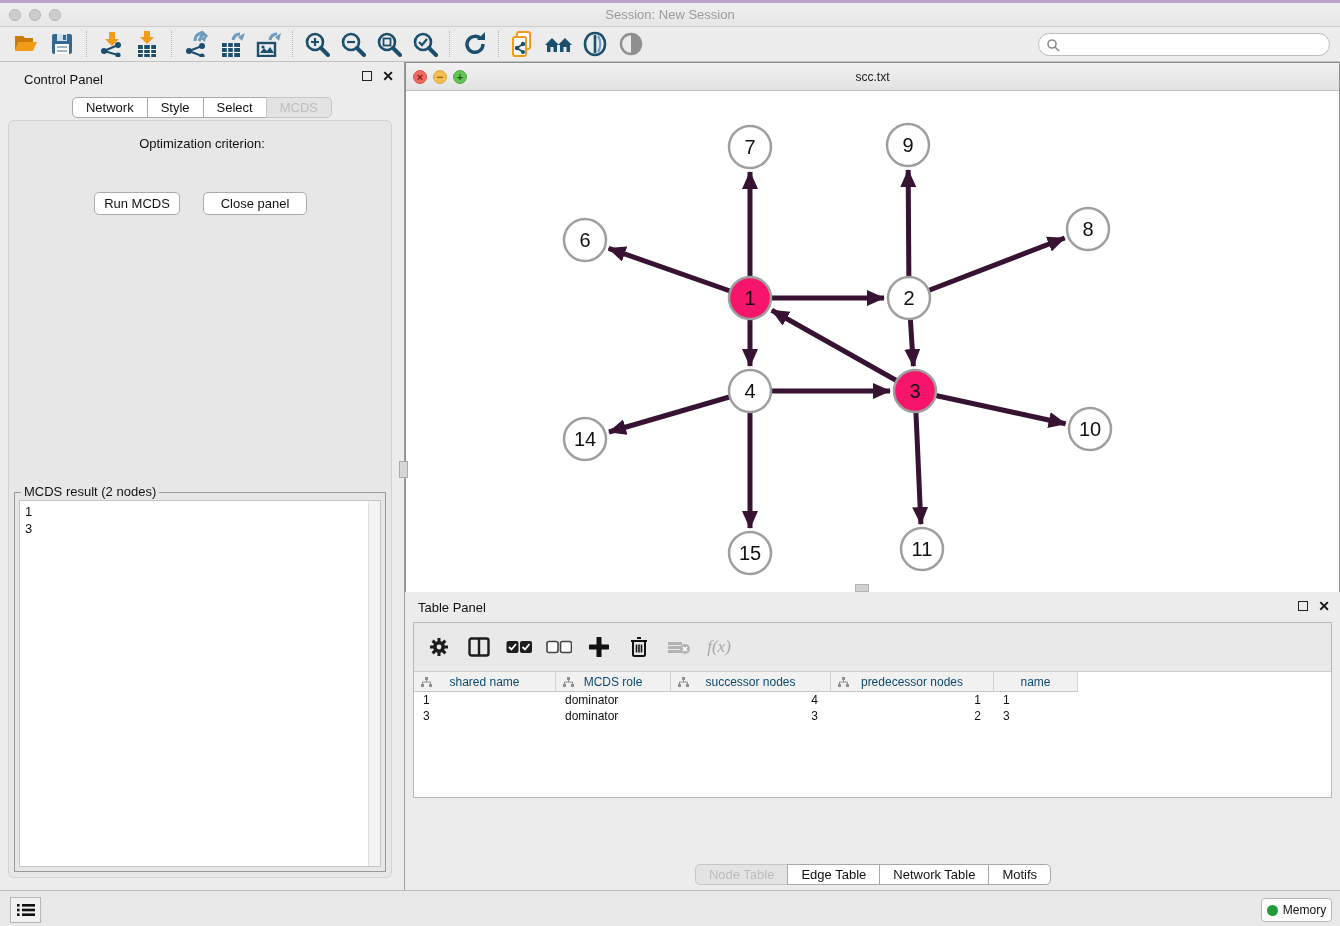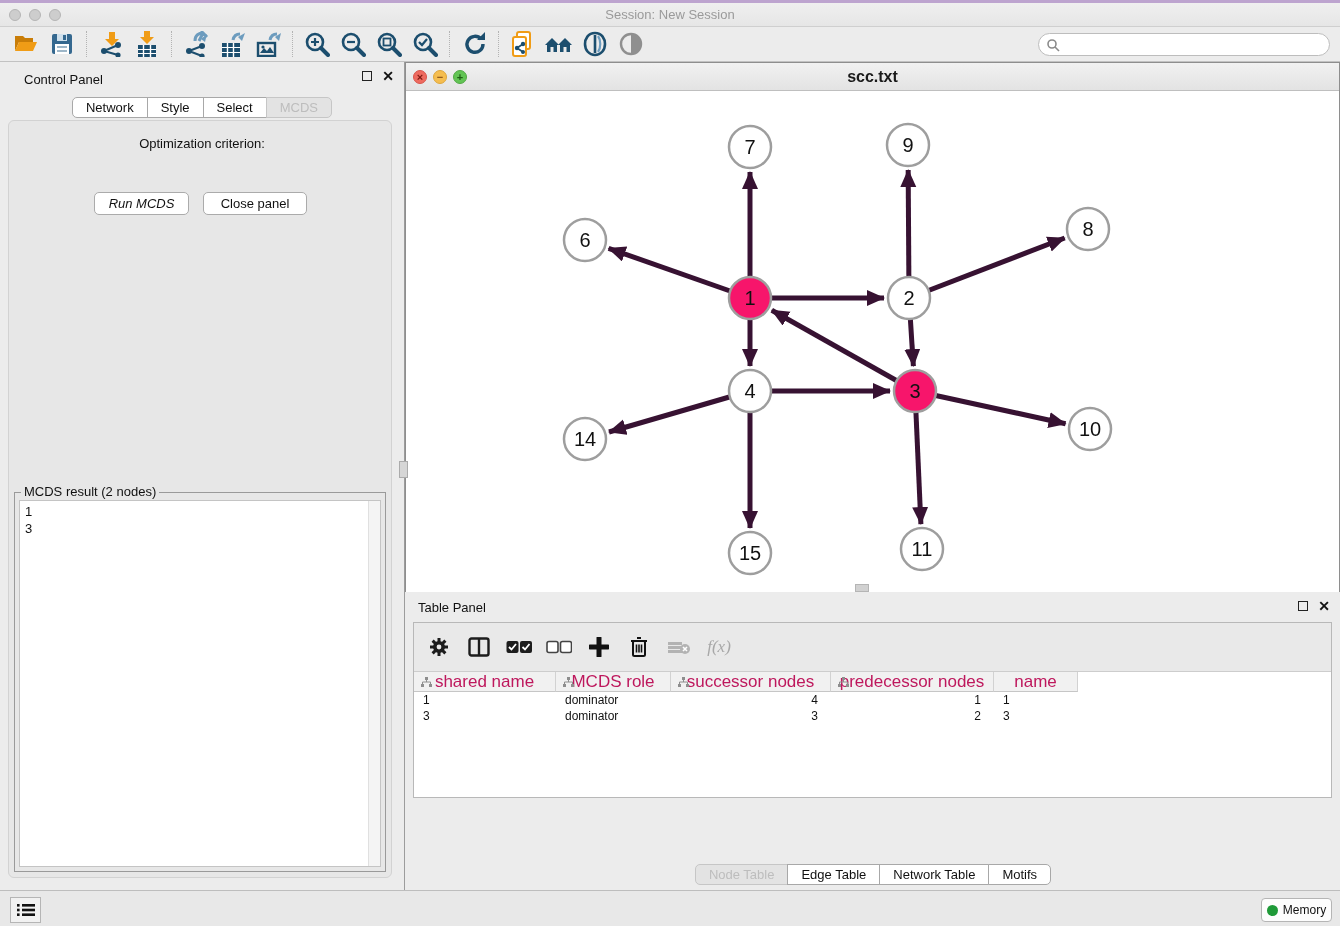--- a/index.html
+++ b/index.html
@@ -47,21 +47,21 @@
   .opt-label { position:absolute; left:0; top:74px; width:100%; text-align:center; font-size:13px; color:#111; }
   .dropdown { position:absolute; left:45px; top:97px; width:310px; height:23px; background:#fff;
               border:1px solid #b0b0b0; border-radius:5px; display:flex; align-items:center;
               font-size:13px; padding-left:9px; color:#111; }
   .dd-arrows { position:absolute; right:7px; top:3px; display:flex; flex-direction:column; gap:2px; align-items:center; }
   .dd-arrows span { width:0; height:0; border-left:4px solid transparent; border-right:4px solid transparent; }
   .dd-up { border-bottom:5px solid #555; }
   .dd-down { border-top:5px solid #555; }
   .cp-btn { position:absolute; top:130px; height:23px; background:#fff; border:1px solid #ababab;
             border-radius:5px; font-size:13px; color:#111; display:flex; align-items:center; justify-content:center; }
-  .run-btn { left:94px; width:95px;font-style:italic; }
+  .run-btn { left:94px; width:86px; }
   .closep-btn { left:203px; width:104px; }
 
   .result-box { position:absolute; left:14px; top:430px; width:372px; height:380px;
                 border:1px solid #9a9a9a; background:#e7e7e7; }
   .result-legend { position:absolute; left:6px; top:-9px; background:#e7e7e7; padding:0 3px; font-size:13px; color:#111; }
   .result-text { position:absolute; left:4px; top:7px; right:4px; bottom:4px; background:#fff;
                  border:1px solid #c4c4c4; font-size:13px; line-height:17px; padding:2px 5px;
                  white-space:pre; color:#111; }
   .result-scroll { position:absolute; right:5px; top:8px; bottom:5px; width:12px; background:#f4f4f4; border-left:1px solid #e0e0e0; }
 
@@ -70,42 +70,42 @@
                     border:1px solid #8e8e8e; background:#fff; }
   .nw-titlebar { position:absolute; left:0; top:0; width:100%; height:28px;
                  background:linear-gradient(#f1f1f1,#e3e3e3); border-bottom:1px solid #bfbfbf; }
   .nw-lights { position:absolute; left:7px; top:7px; display:flex; gap:6px; }
   .light { width:14px; height:14px; border-radius:50%; font-size:11px; font-weight:bold;
            display:flex; align-items:center; justify-content:center; }
   .light.red { background:#ee6a5f; border:1px solid #d8554b; color:#7c1810; }
   .light.yellow { background:#f5bd4f; border:1px solid #dda73c; color:#90591b; }
   .light.green { background:#62c454; border:1px solid #51a844; color:#1d5f14; }
   .nw-title { width:100%; height:28px; display:flex; align-items:center; justify-content:center;
-              font-size:16px; color:#1a1a1a;font-weight:bold; }
+              font-size:12px; color:#1a1a1a; }
   .nw-canvas { position:absolute; left:0; top:28px; width:933px; height:501px; background:#fff; }
 
   
   .v-split-handle { position:absolute; left:399px; top:461px; width:9px; height:17px;
                     background:#d6d6d6; border:1px solid #ababab; }
   .h-split-handle { position:absolute; left:855px; top:584px; width:14px; height:8px;
                     background:#d1d1d1; border:1px solid #b5b5b5; }
 
   
   .table-panel { position:absolute; left:406px; top:592px; width:934px; height:298px; background:#ececec; }
   .tp-header { position:absolute; left:0; top:0; width:100%; height:30px; display:flex; align-items:center; }
   .tp-title { font-size:13px; color:#111; padding-left:12px; }
   .tp-box { position:absolute; left:7px; top:30px; width:919px; height:176px;
             background:#fff; border:1px solid #b8b8b8; }
   .tp-toolbar { position:absolute; left:0; top:0; width:100%; height:49px; background:#e9e9e9;
                 border-bottom:1px solid #cdcdcd; display:flex; align-items:center; padding-left:12px; gap:14px; }
   .tp-tool { width:26px; height:26px; display:flex; align-items:center; justify-content:center; }
   .fx-label { font-family:"Liberation Serif",serif; font-style:italic; font-size:17px; color:#a8a8a8; }
   .tbl-headrow { position:absolute; left:0; top:49px; height:20px; display:flex; }
   .th { height:20px; background:#f1f1f1; border-right:1px solid #d2d2d2; border-bottom:1px solid #c6c6c6;
-        display:flex; align-items:center; font-size:17px; color:#be185d; position:relative; }
+        display:flex; align-items:center; font-size:12px; color:#0c4a6e; position:relative; }
   .th .th-label { width:100%; text-align:center; }
   .th .tree-ico { position:absolute; left:7px; top:5px; }
   .tbl-rows { position:absolute; left:0; top:69px; width:100%; }
   .tr { display:flex; height:16px; }
   .td { font-size:12px; color:#111; height:16px; line-height:16px; padding:0 9px; overflow:hidden; }
   .td.right { text-align:right; padding-right:13px; }
 
   .tp-tabs { position:absolute; left:0; top:272px; width:100%; display:flex; justify-content:center; }
 
   

